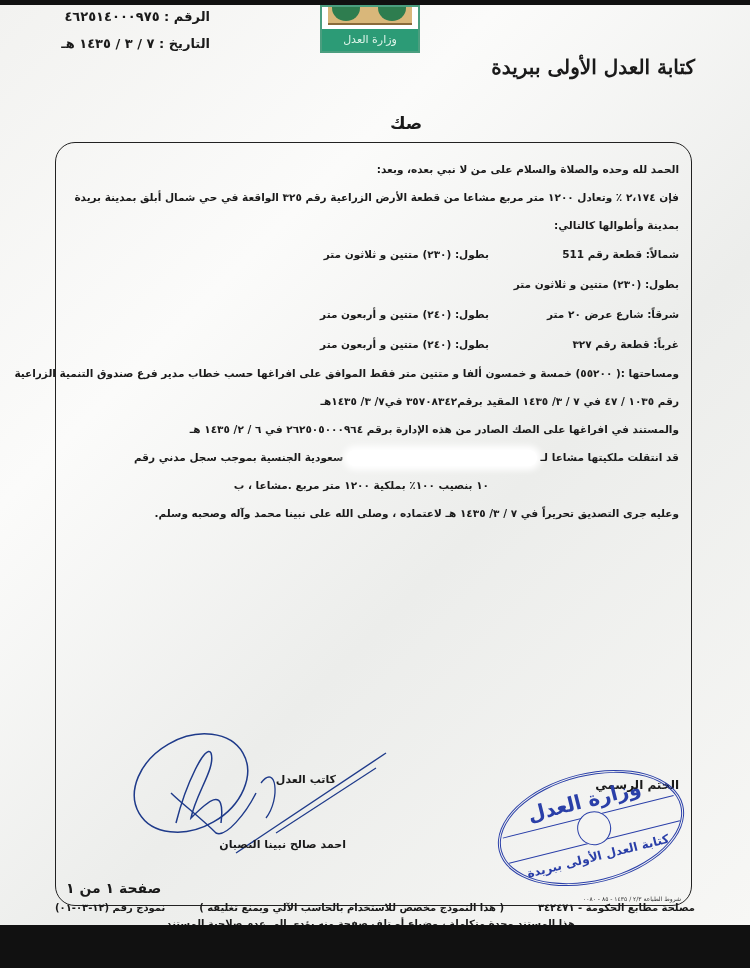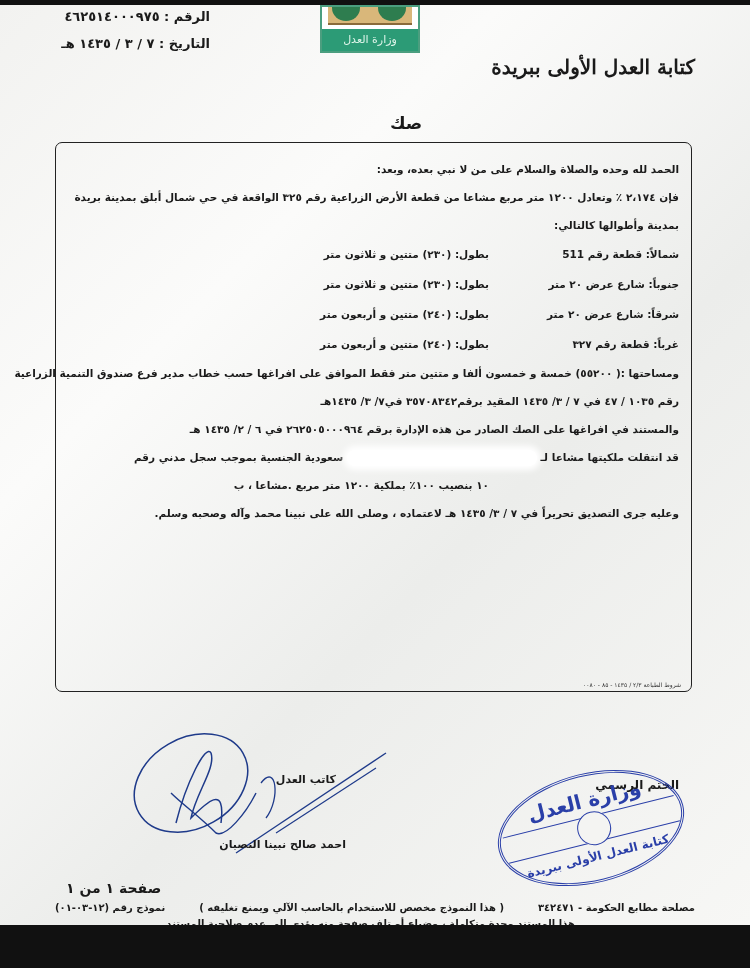--- a/index.html
+++ b/index.html
@@ -18,22 +18,22 @@
   .logo { position: absolute; left: 320px; top: 0; width: 100px; height: 48px; border: 2px solid #4b9e7f; background: #fff; overflow: hidden; }
   .logo .book { position: absolute; left: 6px; top: 0; width: 84px; height: 18px; background: #d9b77a; border-bottom: 2px solid #8a6a3a; }
   .logo .circ1 { position: absolute; left: 10px; top: -12px; width: 28px; height: 26px; border-radius: 50%; background: #2e7d4f; }
   .logo .circ2 { position: absolute; left: 56px; top: -12px; width: 28px; height: 26px; border-radius: 50%; background: #2e7d4f; }
   .logo .band { position: absolute; left: 0; bottom: 0; width: 96px; height: 22px; background: #2c9b76; color: #dff5ea; font-size: 11px; text-align: center; line-height: 22px; direction: rtl; }
 
   .office-title { position: absolute; right: 55px; top: 50px; font-size: 20px; font-weight: bold; direction: rtl; font-family: "DejaVu Serif", serif; }
   .doc-title { position: absolute; left: 350px; top: 108px; font-size: 17px; font-weight: bold; direction: rtl; margin-left: 40px; }
 
   .box {
-    position: absolute; left: 55px; top: 137px; width: 637px; height: 550px;
-    border: 1.5px solid #222; border-radius: 7px;
+    position: absolute; left: 55px; top: 137px; width: 637px; height: 764px;
+    border: 1.5px solid #222; border-radius: 20px;
   }
   .body-text { position: absolute; right: 12px; top: 12px; width: 610px; direction: rtl; font-size: 10.5px; font-weight: bold; line-height: 28px; }
   .body-text .line { white-space: nowrap; }
   .bounds { width: 610px; }
   .bounds .row { display: flex; direction: rtl; white-space: nowrap; line-height: 30px; }
   .bounds .side { width: 190px; }
   .redacted { display: inline-block; width: 190px; height: 16px; background: #fff; border-radius: 8px; vertical-align: middle; box-shadow: 0 0 6px 4px #fff; }
 
   .signer { position: absolute; left: 80px; top: 630px; width: 200px; direction: rtl; text-align: center; font-size: 11px; font-weight: bold; }
   .signer .role { position: absolute; right: 0; top: 0; }
@@ -80,21 +80,20 @@
     <div class="body-text">
       <div class="line">الحمد لله وحده والصلاة والسلام على من لا نبي بعده، وبعد:</div>
       <div class="line">فإن ٢،١٧٤ ٪ وتعادل ١٢٠٠ متر مربع مشاعا من قطعة الأرض الزراعية رقم ٣٢٥ الواقعة في حي شمال أبلق بمدينة بريدة</div>
       <div class="line">بمدينة وأطوالها كالتالي:</div>
       <div class="bounds">
         <div class="row">
           <span class="side">شمالاً: قطعة رقم 511</span>
           <span>بطول: (٢٣٠) متتين و ثلاثون متر</span>
         </div>
         <div class="row">
-          <span class="side">جنوباً: شارع عرض ٢٠ متر</span>
           <span>بطول: (٢٣٠) متتين و ثلاثون متر</span>
         </div>
         <div class="row">
           <span class="side">شرقاً: شارع عرض ٢٠ متر</span>
           <span>بطول: (٢٤٠) متتين و أربعون متر</span>
         </div>
         <div class="row">
           <span class="side">غرباً: قطعة رقم ٣٢٧</span>
           <span>بطول: (٢٤٠) متتين و أربعون متر</span>
         </div>

